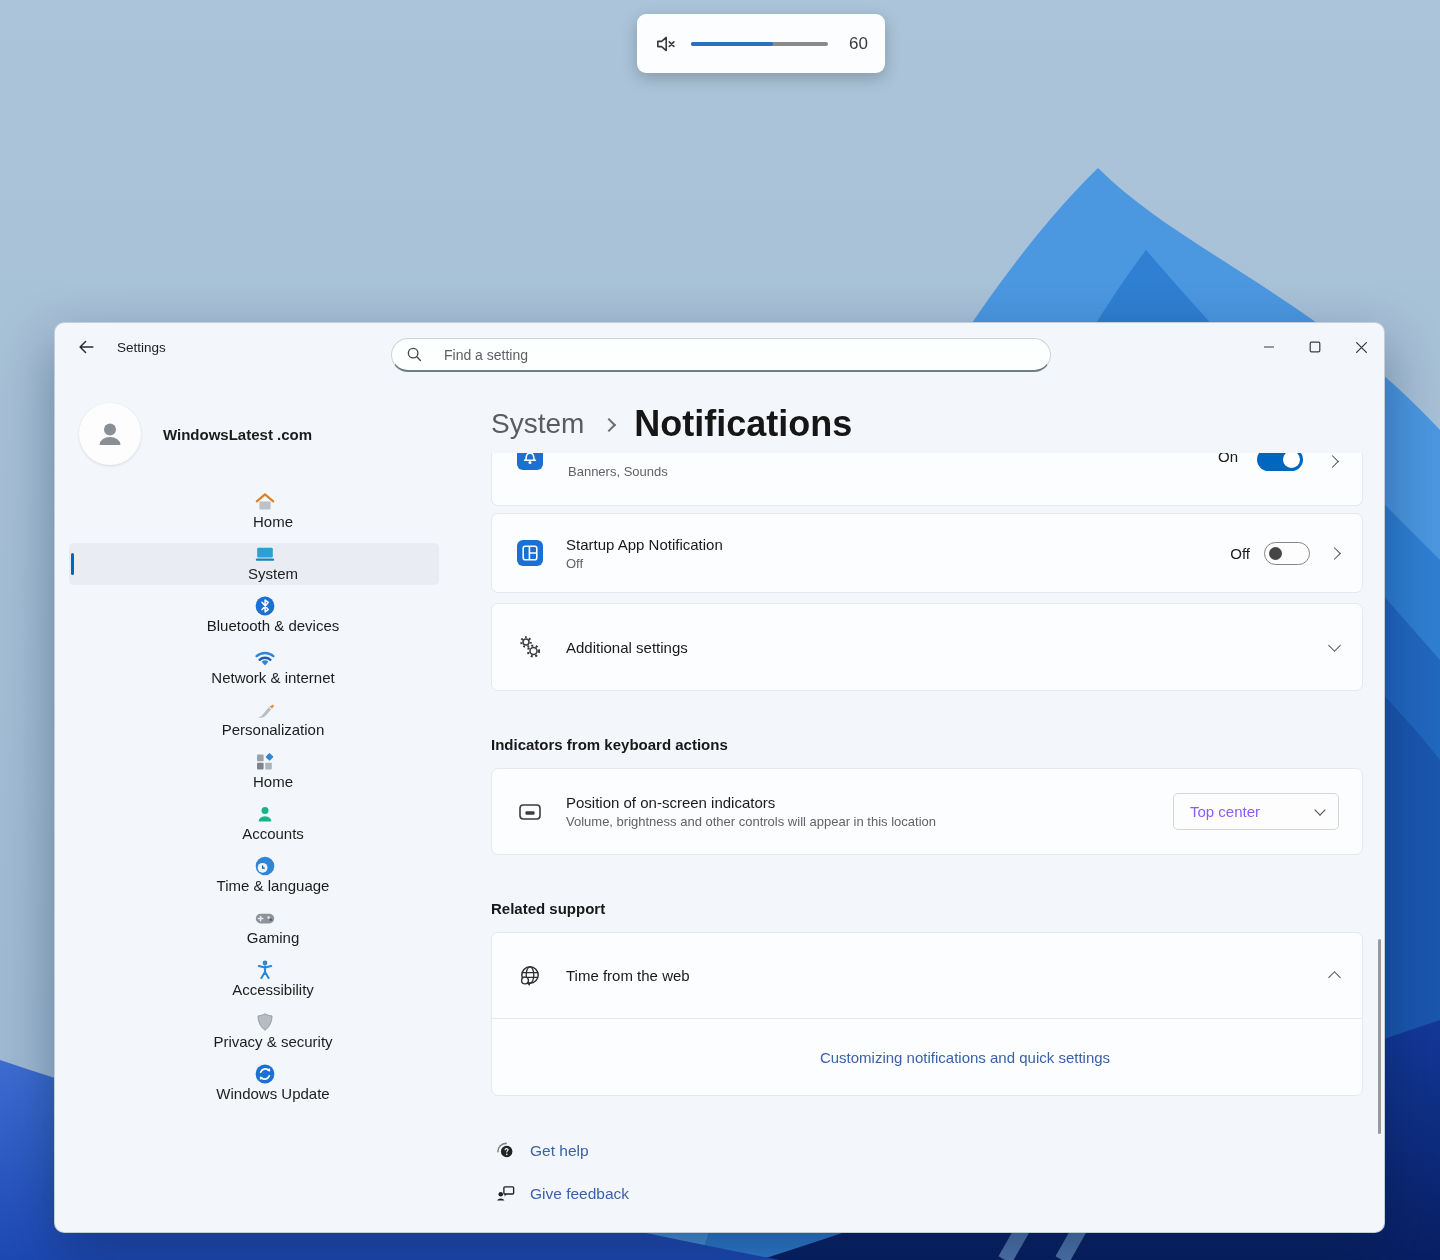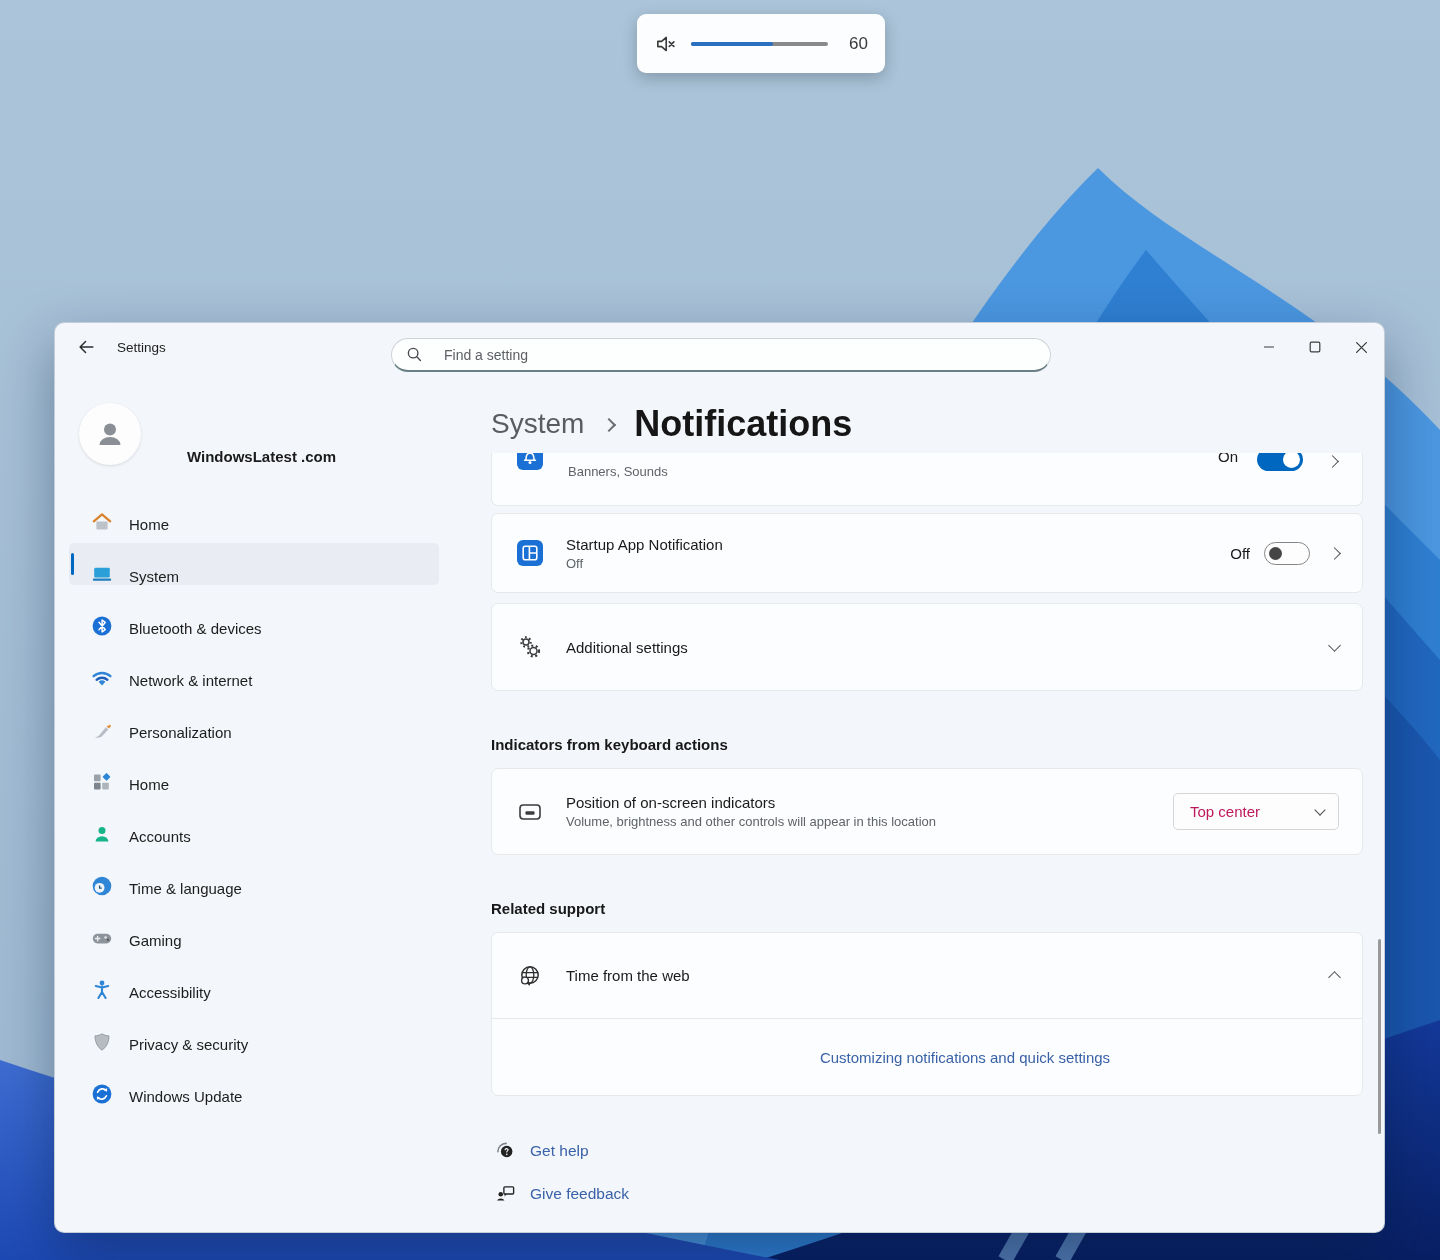--- a/index.html
+++ b/index.html
@@ -36,26 +36,26 @@
                       font-family:"Liberation Sans","DejaVu Sans",sans-serif; margin-left:10px; }
   .search-box input::placeholder { color:#5d6065; }
   .win-ctrls { position:absolute; right:0; top:0; height:48px; display:flex; }
   .win-ctrl { width:46px; height:48px; display:flex; align-items:center; justify-content:center; }
 
   
   .win-body { flex:1; display:flex; min-height:0; }
 
   
   .sidebar { width:398px; flex:0 0 auto; padding:26px 14px 0 14px; }
-  .profile { display:flex; align-items:flex-end; padding:6px 10px 26px 10px;gap:24px; }
+  .profile { display:flex; align-items:center; padding:6px 10px 26px 10px; }
   .avatar { width:62px; height:62px; border-radius:50%; background:#fdfdfd; box-shadow:0 1px 3px rgba(0,0,0,.12);
             display:flex; align-items:center; justify-content:center; }
   .profile-name { font-size:15px; font-weight:bold; color:#1b1b1b; margin-left:22px; }
   .nav-item { position:relative; height:42px; margin-bottom:10px; border-radius:5px;
-              display:flex; align-items:flex-end; padding-left:22px; }
+              display:flex; align-items:center; padding-left:22px;flex-direction:column; }
   .nav-item.selected { background:#e9edf3; }
   .nav-indicator { position:absolute; left:2px; top:10px; width:3px; height:22px; border-radius:2px; background:#0067c0; }
   .nav-icon { width:22px; height:22px; flex:0 0 auto; }
   .nav-label { font-size:15px; color:#1d1d1d; margin-left:16px; }
 
   
   .main { flex:1; display:flex; flex-direction:column; min-width:0; position:relative; }
   .crumbs { flex:0 0 auto; height:82px; padding:24px 0 0 38px; display:flex; align-items:center; }
   .crumb-parent { font-size:28px; color:#5a5d60; }
   .crumb-chev { display:inline-block; width:10px; height:10px; border-right:2px solid #6a6d70; border-bottom:2px solid #6a6d70;
@@ -92,21 +92,21 @@
   .partial .chev { position:absolute; right:25px; top:4px; }
 
   .card.startup { height:80px; margin-top:7px; display:flex; }
   .card.additional { height:88px; margin-top:10px; display:flex; }
 
   .sec-header { font-size:15px; font-weight:bold; color:#181818; margin:45px 0 15px 0; }
 
   .card.position { height:87px; display:flex; }
   .dropdown { height:37px; min-width:166px; background:#fdfdfd; border:1px solid #d4d6d8; border-radius:5px;
               display:flex; align-items:center; justify-content:space-between; padding:0 14px 0 16px; }
-  .dropdown-value { font-size:15px; color:#be185d; margin-right:22px; }
+  .dropdown-value { font-size:15px; color:#8b5cf6; margin-right:22px; }
   .dropdown .chev { width:8px; height:8px; }
 
   .card.help { margin-top:1px; }
   .help-row1 { height:85px; display:flex; }
   .help-div { height:1px; background:#e6e8ea; }
   .help-row2 { height:76px; display:flex; align-items:center; padding-left:76px;justify-content:center; }
   .link { font-size:15px; color:#3a62a8; }
 
   .footer { margin-top:44px; }
   .foot-link { display:flex; align-items:center; height:22px; margin-bottom:21px; padding-left:4px; }

